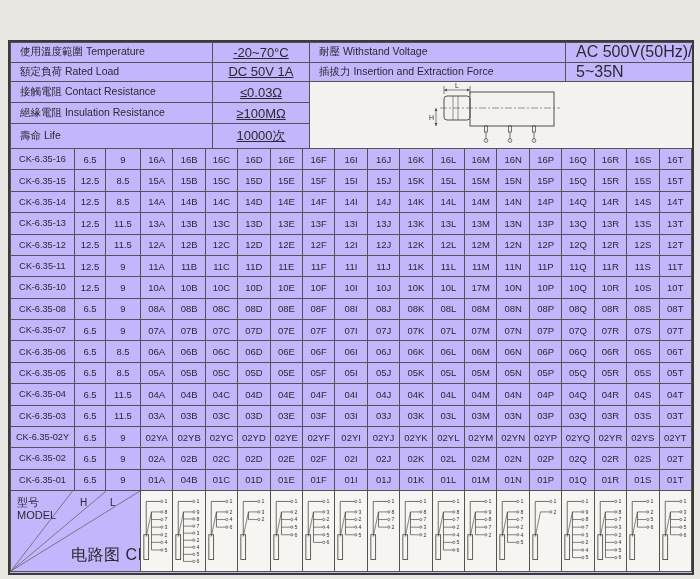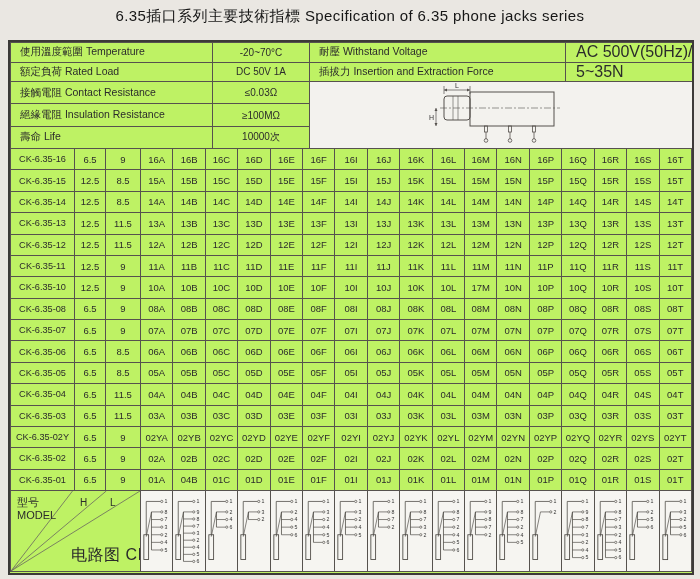--- a/index.html
+++ b/index.html
@@ -9,49 +9,48 @@
     font-family:"Liberation Sans","DejaVu Sans",sans-serif;
     color:#262626;
   }
   .page{position:relative;width:700px;height:579px;background:#eae7e2;}
   .title{
     position:absolute;top:7px;left:0;width:100%;
     text-align:center;font-size:15px;color:#161616;letter-spacing:.4px;
   }
   .sheet{
     position:absolute;left:8px;top:40px;width:686px;height:535px;
-    border:2px solid #3c3a38;background:#bef264;box-sizing:border-box;overflow:hidden;
+    border:2px solid #3c3a38;background:#c4b5fd;box-sizing:border-box;overflow:hidden;
   }
   table{border-collapse:collapse;table-layout:fixed;width:100%;}
   td{
     border:1px solid #56524e;box-sizing:border-box;
     font-size:9.5px;text-align:center;vertical-align:middle;
     color:#2b2b2b;overflow:hidden;white-space:nowrap;padding:0;
   }
   .spec{height:107px;}
   .spec td.lbl{text-align:left;padding-left:9px;font-size:10.5px;}
-  .spec td.val{font-size:10px;}
+  .spec td.val{font-size:13px;text-decoration:underline;}
   .spec td.val2{text-align:left;padding-left:10px;font-size:16px;}
   .spec td.drawcell{background:#f3f2ee;}
   .main{height:424px;margin-top:-1px;}
   .main td.model{font-size:9.2px;}
   .main tr.footer-row{height:80px;}
   .main td.circuit{vertical-align:middle;background:#f6f5f1;}
   .fh{position:relative;width:100%;height:80px;}
   .fh svg{position:absolute;left:0;top:0;width:100%;height:100%;}
   .fh .fh-model{position:absolute;left:6px;top:5px;font-size:11px;line-height:1.2;text-align:left;}
   .fh .fh-h{position:absolute;left:69px;top:6px;font-size:10px;}
   .fh .fh-l{position:absolute;left:99px;top:6px;font-size:10px;}
   .fh .fh-circ{position:absolute;left:60px;bottom:5px;font-size:16px;letter-spacing:.5px;}
 </style>
 </head>
 <body>
 
 <div class="page">
-  <div class="title">6.35插口系列主要技術指標  Specification of 6.35 phone jacks series</div>
 
   <div class="sheet">
 
     <table class="spec">
       <colgroup>
           <col style="width:202px">
           <col style="width:97px">
           <col style="width:256px">
           <col style="width:131px">
         </colgroup>

